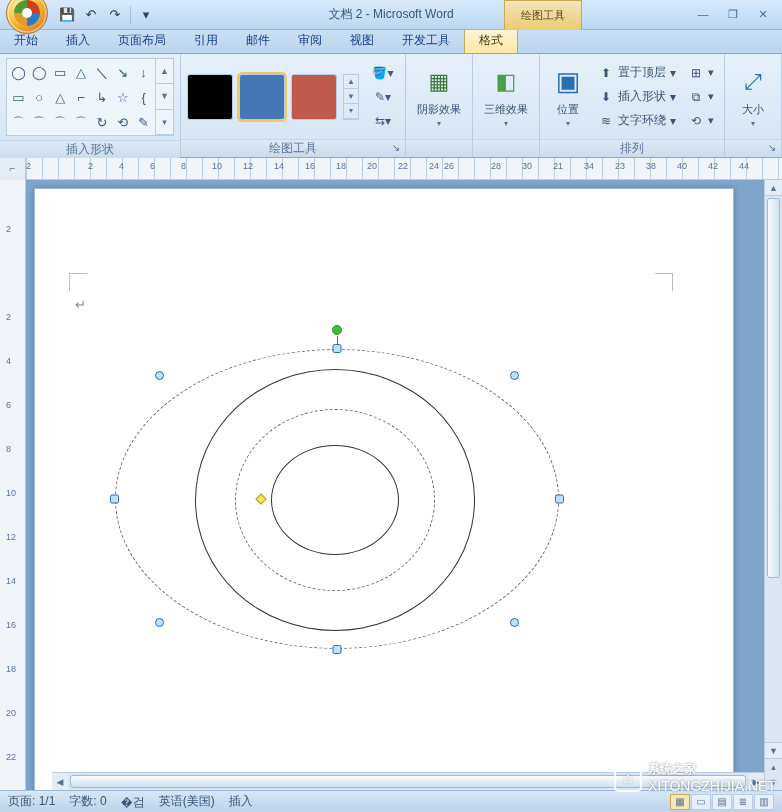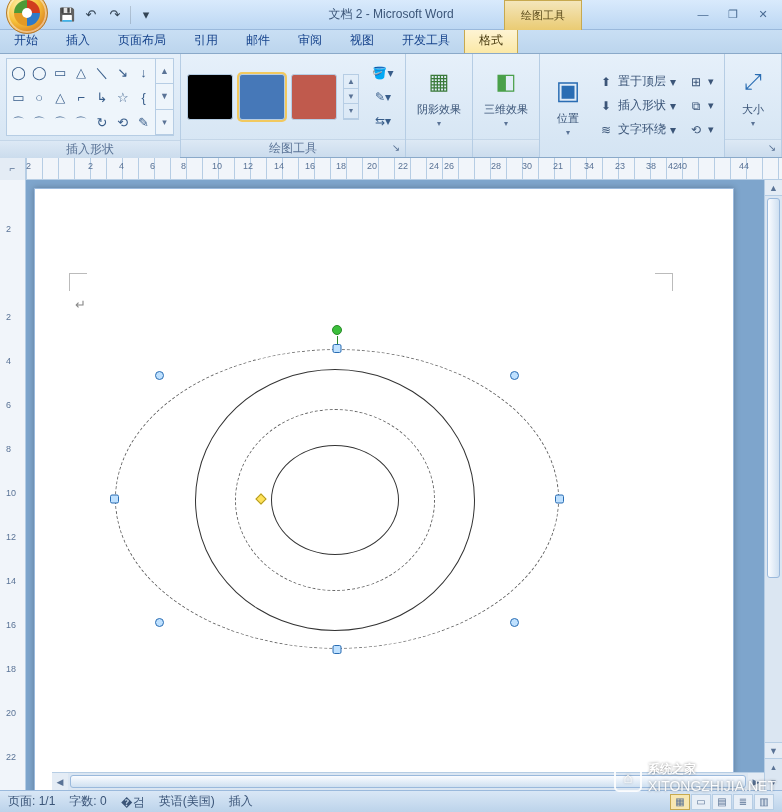--- a/index.html
+++ b/index.html
@@ -263,20 +263,21 @@
             <span>文字环绕</span>
             <span class="drop">▾</span>
           </div>
       </div>
       <div class="arrange-col">
         <div class="arrange-item"><span class="ai-icon">⊞</span>▾</div>
         <div class="arrange-item"><span class="ai-icon">⧉</span>▾</div>
         <div class="arrange-item"><span class="ai-icon">⟲</span>▾</div>
       </div>
     </div>
+    <div class="group-label"><span>排列</span></div>
   </div>
 
   <div class="group" style="flex:1">
     <div class="group-body">
       <div class="bigbtn" style="width:44px">
         <div class="bicon" style="color:#2a6db3">⤢</div>
         <div class="blabel">大小</div>
         <div class="drop">▾</div>
       </div>
     </div>
@@ -305,21 +306,21 @@
       <span class="num" style="left: 372px;">22</span>
       <span class="num" style="left: 403px;">24</span>
       <span class="num" style="left: 418px;">26</span>
       <span class="num" style="left: 465px;">28</span>
       <span class="num" style="left: 496px;">30</span>
       <span class="num" style="left: 527px;">21</span>
       <span class="num" style="left: 558px;">34</span>
       <span class="num" style="left: 589px;">23</span>
       <span class="num" style="left: 620px;">38</span>
       <span class="num" style="left: 651px;">40</span>
-      <span class="num" style="left: 642px;">42</span>
+      <span class="num" style="left: 682px;">42</span>
       <span class="num" style="left: 713px;">44</span>
       <span class="num" style="left: 788px;">46</span>
     </div>
 </div>
 
 <div class="doc-wrap">
   <div class="ruler-v" id="ruler-v">
       <span class="vnum" style="top: 0px;"></span>
       <span class="vnum" style="top: 44px;">2</span>
       <span class="vnum" style="top: 88px;"></span>

